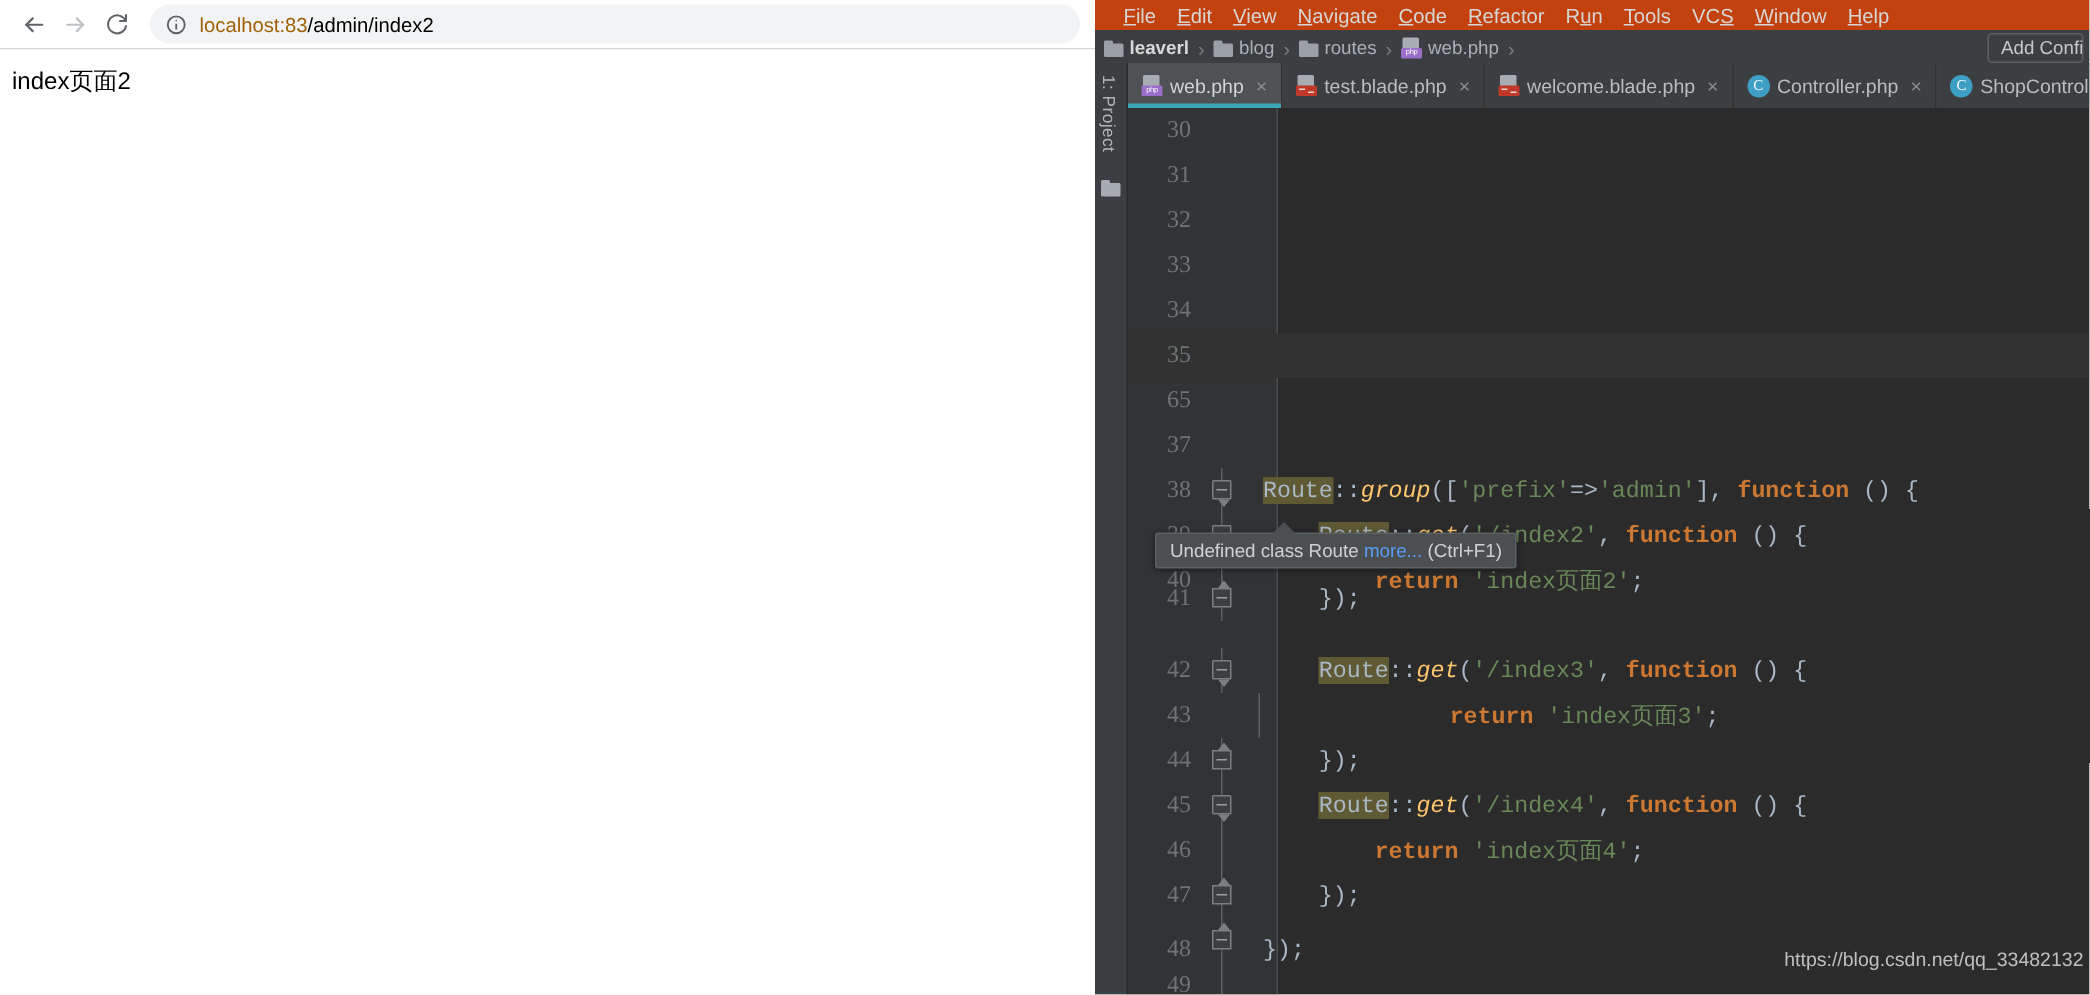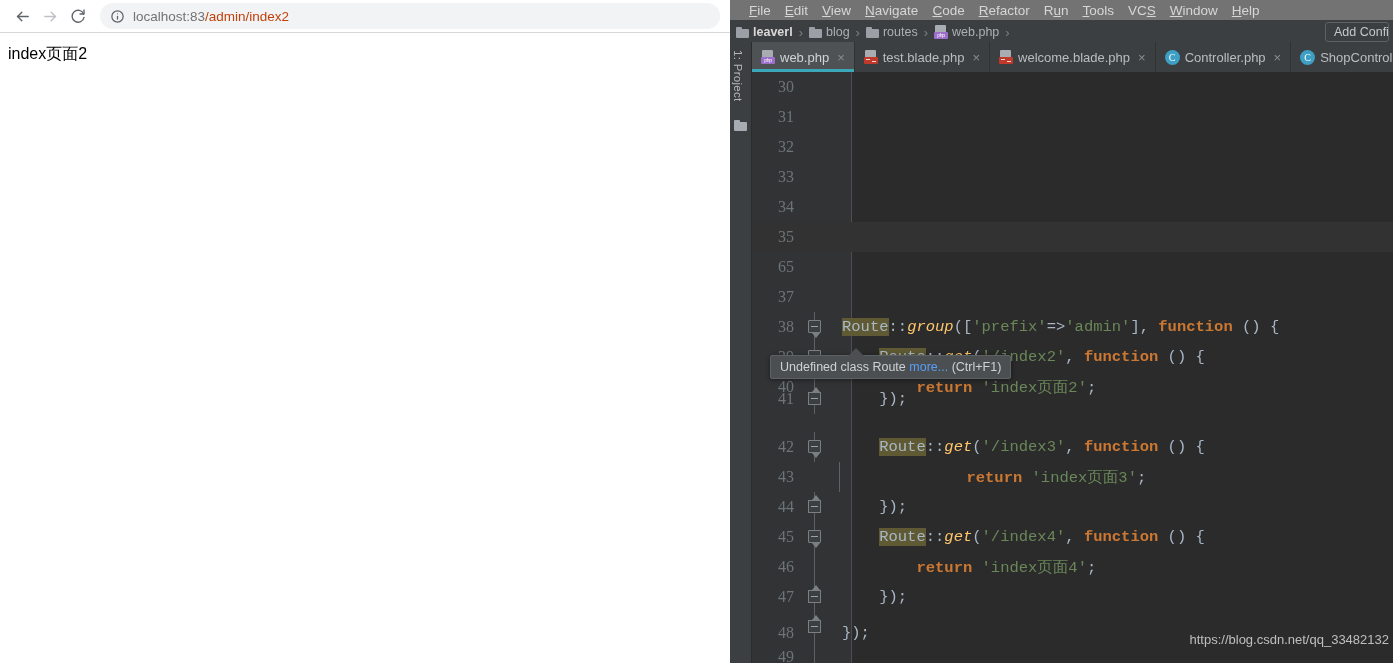--- a/index.html
+++ b/index.html
@@ -32,22 +32,22 @@
   .omnibox {
     flex: 1; height: 26px; margin-left: 8px; margin-right: 2px;
     background: #f1f3f4; border-radius: 13px;
     display: flex; align-items: center; padding: 0 10px;
     color: #202124; font-size: 13.5px;
   }
   .info-icon {
     width: 15px; height: 15px; margin-right: 8px;
     flex: 0 0 auto; color: #5f6368;
   }
-  .url-host { color: #737373; }
-  .url-rest { color: #c2410c; }
+  .url-host { color: #a16207; }
+  .url-rest { color: #000000; }
   .browser-sep {
     position: absolute; left: 0; top: 32px;
     width: 730px; height: 1px; background: #d8d8d8;
   }
   .page-body {
     position: absolute; left: 0; top: 33px;
     width: 730px; height: 630px; background: #ffffff;
   }
   .page-text {
     position: absolute; left: 8px; top: 11px;
@@ -59,21 +59,21 @@
   .ide {
     position: absolute; left: 730px; top: 0;
     width: 663px; height: 663px;
     background: #3c3f41;
     font-family: "Liberation Sans", sans-serif;
     color: #bbbbbb;
     overflow: hidden;
   }
   .menubar {
     height: 20px; display: flex; align-items: center;
-    padding-left: 12px; background: #737373;
+    padding-left: 12px; background: #c2410c;
     font-size: 13.5px; color: #d6d6d6;
   }
   .menu-item {
     padding: 0 7px; white-space: nowrap;
   }
   .menu-item .mn { text-decoration: underline; }
 
   .breadcrumbbar {
     height: 24px; display: flex; align-items: center;
     padding-left: 6px; background: #3c3f41;

